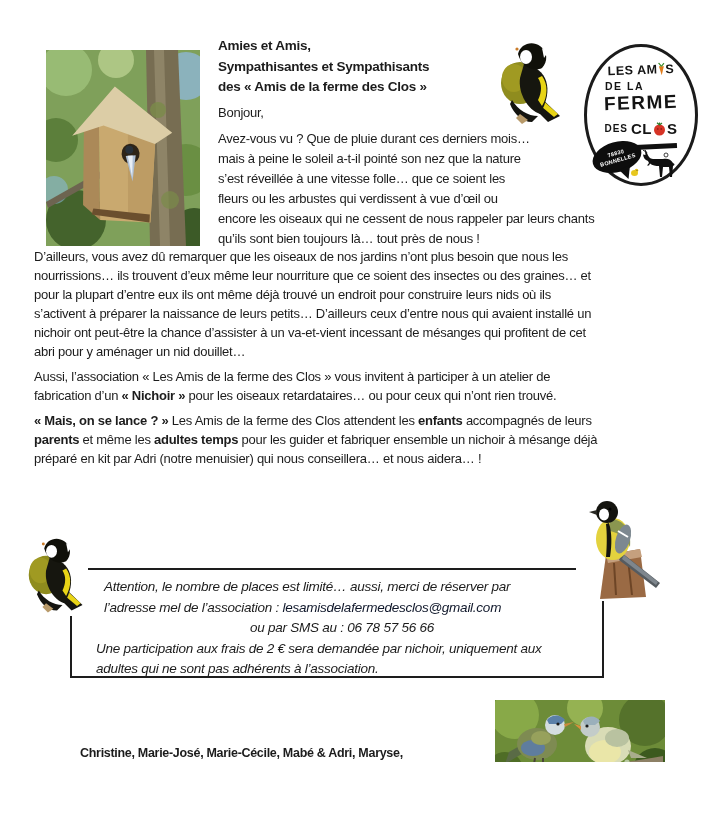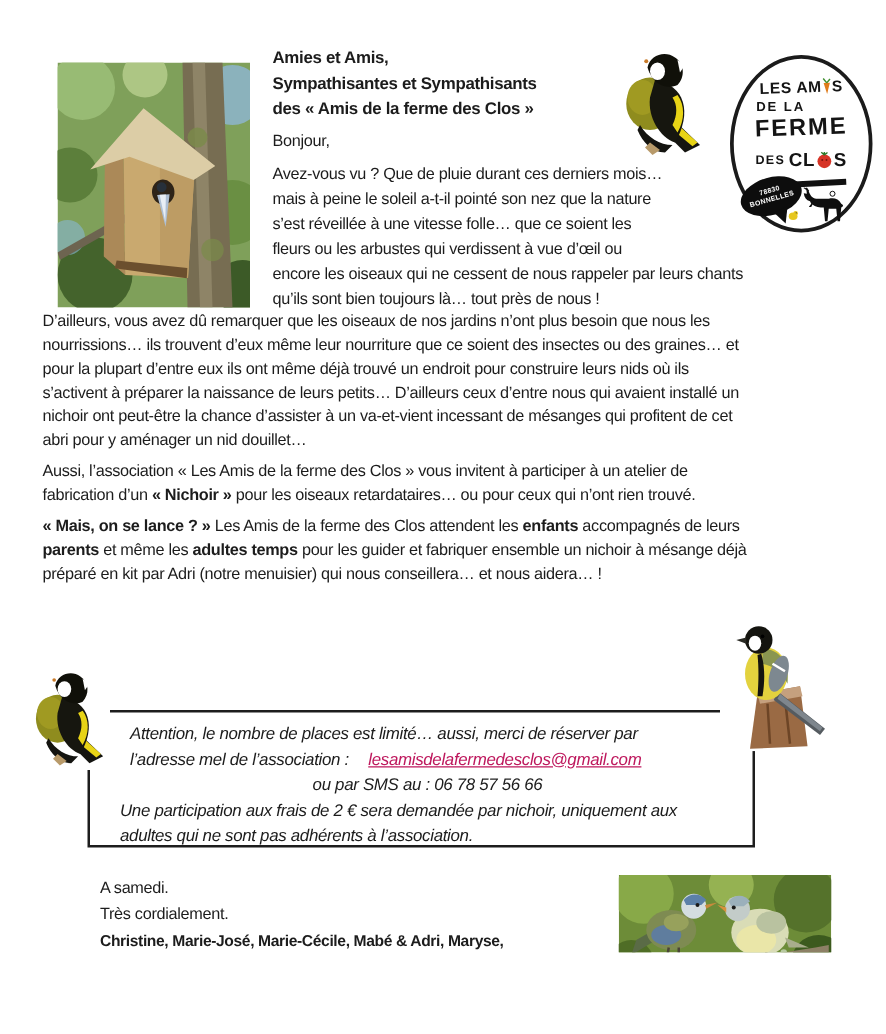--- a/index.html
+++ b/index.html
@@ -18,21 +18,21 @@
   .paragraphs{left:34px;top:247px;width:652px;font-size:13px;line-height:19px;}
   .paragraphs p{margin:0 0 6px 0;white-space:pre-line;}
   
   .event{left:0;top:516px;width:709px;text-align:center;font-weight:bold;font-size:15px;line-height:22px;letter-spacing:-0.2px;}
   
   .notice-box{left:70px;top:568px;width:534px;height:110px;border:2px solid #1d1d1d;background:#fff;z-index:2;
     box-sizing:border-box;padding:7px 14px 16px 24px;font-style:italic;font-size:13.5px;line-height:20.5px;}
   .notice-line1{margin-left:8px;}
   .notice-line2{margin-left:8px;}
   .notice-line3{text-align:center;}
-  .email-link{color:#be185d;text-decoration:underline;cursor:pointer;margin-left:12px;}
+  .email-link{color:#0f172a;cursor:pointer;}
   
   .closing{left:80px;top:699px;font-size:13px;line-height:21px;}
   .signatures{left:80px;top:743px;font-weight:bold;font-size:12.5px;line-height:21.5px;letter-spacing:-0.3px;}
   
   .photo-birdhouse{left:46px;top:50px;}
   .tit-top{left:498px;top:38px;z-index:1;}
   .tit-left{left:26px;top:527px;z-index:3;}
   .figurine{left:576px;top:497px;z-index:3;}
   .photo-tits{left:495px;top:700px;}
   
@@ -192,22 +192,20 @@
   </svg>
 
   <div class="abs notice-box">
     <div class="notice-line1">Attention, le nombre de places est limité… aussi, merci de réserver par</div>
     <div class="notice-line2"><span>l’adresse mel de l’association : </span><a class="email-link">lesamisdelafermedesclos@gmail.com</a></div>
     <div class="notice-line3">ou par SMS au : 06 78 57 56 66</div>
     <div class="pre">Une participation aux frais de 2 € sera demandée par nichoir, uniquement aux
 adultes qui ne sont pas adhérents à l’association.</div>
   </div>
 
-  <div class="abs closing pre">A samedi.
-Très cordialement.</div>
   <div class="abs signatures pre">Christine, Marie-José, Marie-Cécile, Mabé &amp; Adri, Maryse,
 Mireille, Valérie, Jean-Paul, Didier, Albert, Alain et Guy</div>
 
   <svg class="abs photo-tits" width="170" height="86" viewBox="0 0 170 86">
     <rect width="170" height="86" fill="#6d8c38"></rect>
     <circle cx="20" cy="15" r="24" fill="#8fb04c" opacity="0.8"></circle>
     <circle cx="150" cy="20" r="26" fill="#55722b"></circle>
     <circle cx="90" cy="8" r="18" fill="#a7c25e" opacity="0.7"></circle>
     <circle cx="160" cy="70" r="22" fill="#3c5a1e"></circle>
     <circle cx="10" cy="70" r="18" fill="#4f6d26"></circle>

